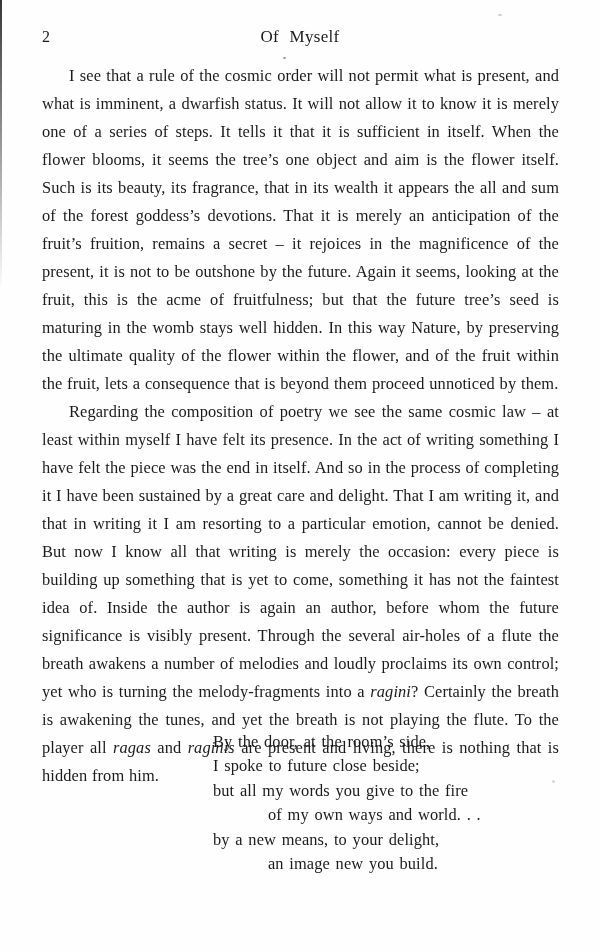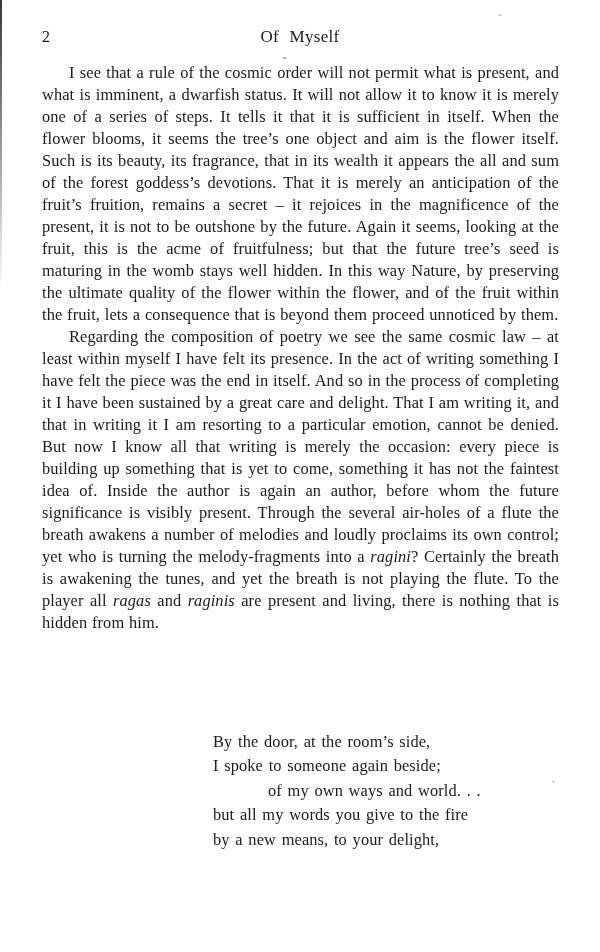--- a/index.html
+++ b/index.html
@@ -59,21 +59,21 @@
     word-spacing: 6px;
     letter-spacing: 0.3px;
   }
 
   .body-text {
     position: absolute;
     top: 62px;
     left: 42px;
     width: 517px;
     font-size: 16.4px;
-    line-height: 22px;
+    line-height: 28px;
     text-align: justify;
     letter-spacing: 0.1px;
     word-spacing: 0.6px;
   }
   .body-text p {
     margin: 0;
     text-indent: 27px;
   }
   .body-text em {
     font-style: italic;
@@ -106,19 +106,20 @@
     <span class="running-title">Of Myself</span>
   </div>
 
   <div class="body-text">
     <p><span>I see that a rule of the cosmic order will not permit what is present, and what is imminent, a dwarfish status. It will not allow it to know it is merely one of a series of steps. It tells it that it is sufficient in itself. When the flower blooms, it seems the tree’s one object and aim is the flower itself. Such is its beauty, its fragrance, that in its wealth it appears the all and sum of the forest goddess’s devotions. That it is merely an anticipation of the fruit’s fruition, remains a secret – it rejoices in the magnificence of the present, it is not to be outshone by the future. Again it seems, looking at the fruit, this is the acme of fruitfulness; but that the future tree’s seed is maturing in the womb stays well hidden. In this way Nature, by preserving the ultimate quality of the flower within the flower, and of the fruit within the fruit, lets a consequence that is beyond them proceed unnoticed by them.</span></p>
     <p><span>Regarding the composition of poetry we see the same cosmic law – at least within myself I have felt its presence. In the act of writing something I have felt the piece was the end in itself. And so in the process of completing it I have been sustained by a great care and delight. That I am writing it, and that in writing it I am resorting to a particular emotion, cannot be denied. But now I know all that writing is merely the occasion: every piece is building up something that is yet to come, something it has not the faintest idea of. Inside the author is again an author, before whom the future significance is visibly present. Through the several air-holes of a flute the breath awakens a number of melodies and loudly proclaims its own control; yet who is turning the melody-fragments into a </span><em>ragini</em><span>? Certainly the breath is awakening the tunes, and yet the breath is not playing the flute. To the player all </span><em>ragas</em><span> and </span><em>raginis</em><span> are present and living, there is nothing that is hidden from him.</span></p>
   </div>
 
   <div class="poem">
     <div class="poem-line">By the door, at the room’s side,</div>
-    <div class="poem-line">I spoke to someone again beside;</div>
+    <div class="poem-line">I spoke to future close beside;</div>
+    <div class="poem-line">but all my words you give to the fire</div>
     <div class="poem-line poem-indent">of my own ways and world. . .</div>
-    <div class="poem-line">but all my words you give to the fire</div>
     <div class="poem-line">by a new means, to your delight,</div>
+    <div class="poem-line poem-indent">an image new you build.</div>
   </div>
 
 </div>
 
 </body></html>

